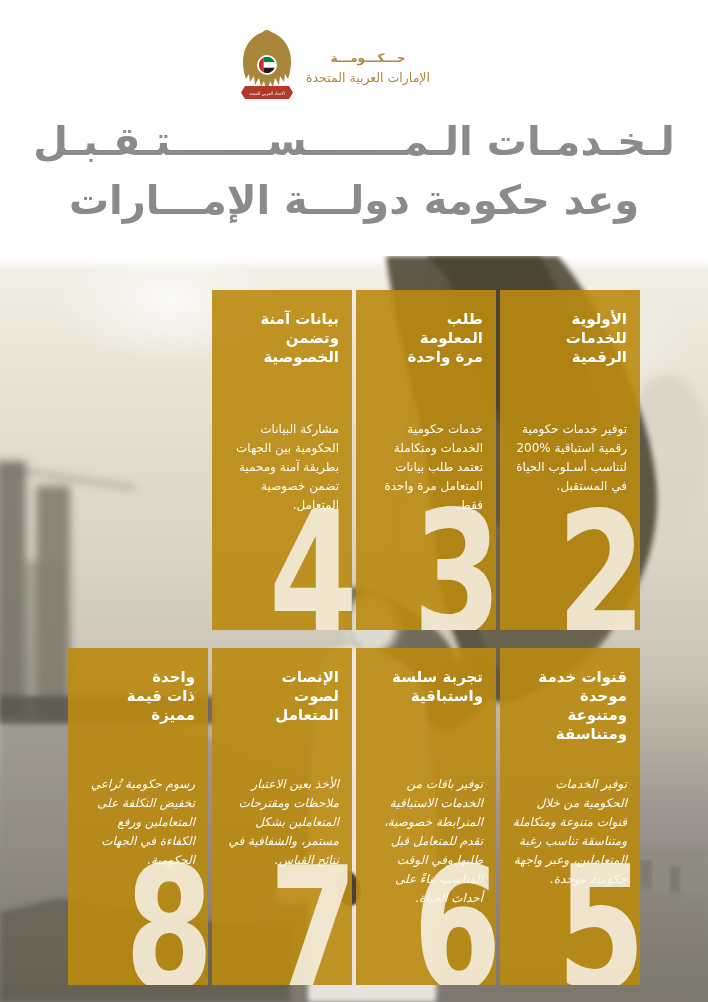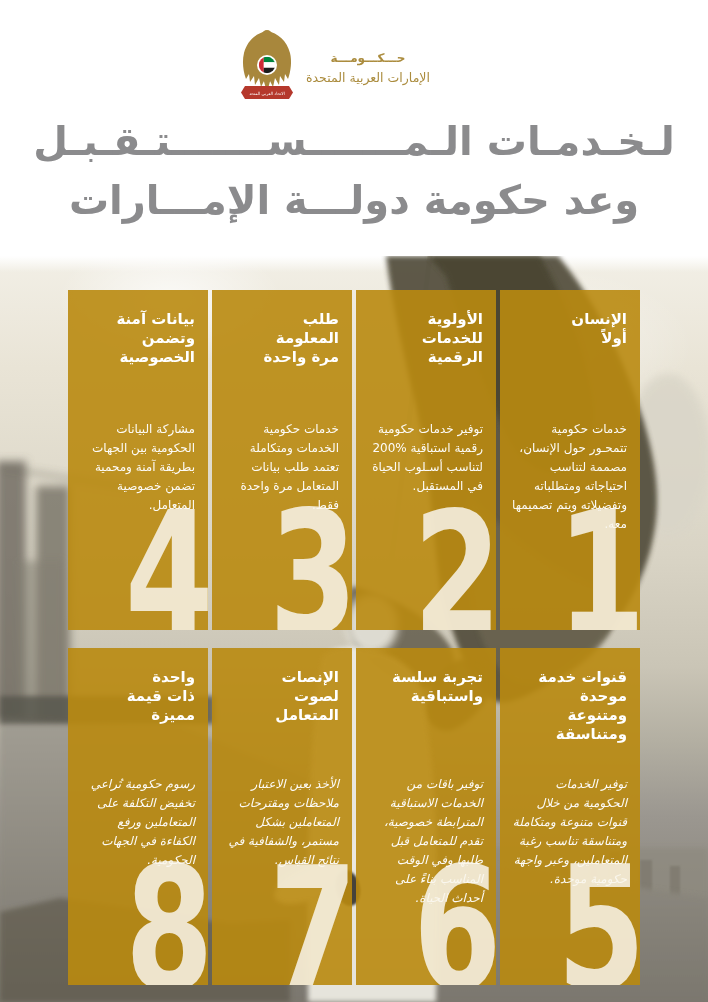--- a/index.html
+++ b/index.html
@@ -149,26 +149,20 @@
         <path d="M322,400 C310,470 306,570 308,746 L436,746 C440,600 436,500 420,430 C410,395 344,380 322,400 Z" fill="#eceae2" opacity=".95" filter="url(#b2)"></path>
         <ellipse cx="308" cy="628" rx="36" ry="16" fill="#f1efe7" transform="rotate(-22 308 628)" filter="url(#b2)"></ellipse>
         <ellipse cx="348" cy="632" rx="12" ry="18" fill="#45423a" transform="rotate(-12 348 632)" filter="url(#b1)"></ellipse>
       </g>
     </svg>
   </div>
 
   <div class="grid">
     <div class="row row1">
       <div class="card">
-        <div class="card-title">الإنسان
-أولاً</div>
-        <div class="card-desc">خدمات حكومية تتمحـور حول الإنسان، مصممة لتناسب احتياجاته ومتطلباته وتفضيلاته ويتم تصميمها معه.</div>
-        <div class="card-num">1</div>
-      </div>
-      <div class="card">
         <div class="card-title">الأولوية
 للخدمات
 الرقمية</div>
         <div class="card-desc">توفير خدمات حكومية رقمية استباقية %200 لتناسب أسـلوب الحياة في المستقبل.</div>
         <div class="card-num">2</div>
       </div>
       <div class="card">
         <div class="card-title">طلب
 المعلومة
 مرة واحدة</div>

